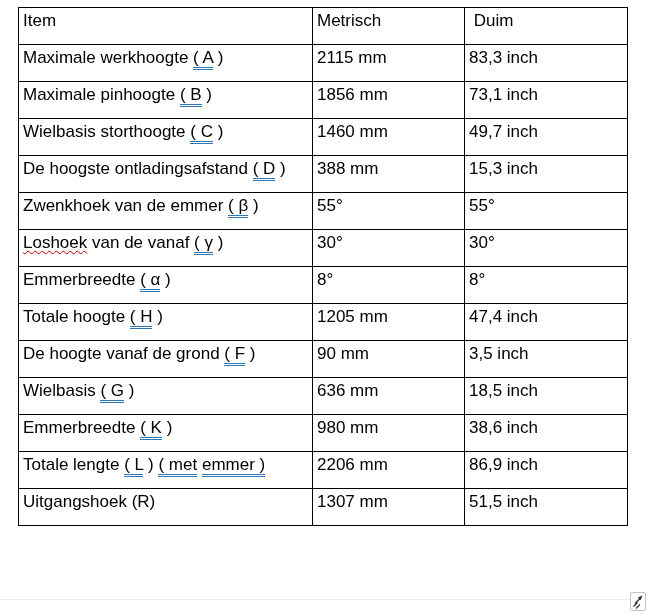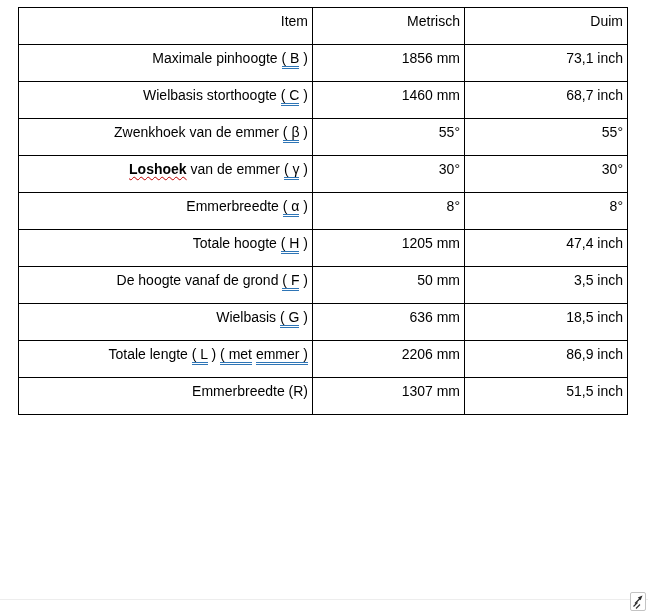--- a/index.html
+++ b/index.html
@@ -16,34 +16,33 @@
     font-family:"Liberation Sans","DejaVu Sans",sans-serif;
     color:var(--text);
   }
   table.specs{
     position:absolute;left:18px;top:7px;
     border-collapse:collapse;table-layout:fixed;
     width:609px;
   }
   table.specs th, table.specs td{
     border:1px solid var(--border);
-    font-size:14px;font-weight:400;line-height:20px;
-    text-align:right;vertical-align:top;
+    font-size:17px;font-weight:400;line-height:20px;
+    text-align:left;vertical-align:top;
     padding:3px 4px 13px 4px;
     white-space:pre-wrap;
     overflow:hidden;
   }
   .seg-grammar{
     border-bottom:3px double var(--grammar);
   }
   .seg-spell{
     text-decoration:underline wavy var(--spell);
     text-decoration-thickness:1px;
     text-underline-offset:2px;
-    font-weight:bold;
   }
   .resize-handle{
     position:absolute;left:630px;top:592px;
     width:16px;height:19px;
     background:#ffffff;border:1px solid #c3c3c3;border-radius:2px;
     box-sizing:border-box;
     display:flex;align-items:center;justify-content:center;
   }
   .page-edge-line{
     position:absolute;left:0;top:599px;width:648px;height:1px;
@@ -61,66 +60,81 @@
   </colgroup>
   <thead>
     <tr>
       <th>Item</th>
       <th>Metrisch</th>
       <th> Duim</th>
     </tr>
   </thead>
   <tbody>
       <tr>
+        <td><span class="seg-plain">Maximale werkhoogte </span><span class="seg-grammar">( A</span><span class="seg-plain"> )</span></td>
+        <td>2115 mm</td>
+        <td>83,3 inch</td>
+      </tr>
+      <tr>
         <td><span class="seg-plain">Maximale pinhoogte </span><span class="seg-grammar">( B</span><span class="seg-plain"> )</span></td>
         <td>1856 mm</td>
         <td>73,1 inch</td>
       </tr>
       <tr>
         <td><span class="seg-plain">Wielbasis storthoogte </span><span class="seg-grammar">( C</span><span class="seg-plain"> )</span></td>
         <td>1460 mm</td>
-        <td>68,7 inch</td>
+        <td>49,7 inch</td>
+      </tr>
+      <tr>
+        <td><span class="seg-plain">De hoogste ontladingsafstand </span><span class="seg-grammar">( D</span><span class="seg-plain"> )</span></td>
+        <td>388 mm</td>
+        <td>15,3 inch</td>
       </tr>
       <tr>
         <td><span class="seg-plain">Zwenkhoek van de emmer </span><span class="seg-grammar">( β</span><span class="seg-plain"> )</span></td>
         <td>55°</td>
         <td>55°</td>
       </tr>
       <tr>
-        <td><span class="seg-spell">Loshoek</span><span class="seg-plain"> van de emmer </span><span class="seg-grammar">( γ</span><span class="seg-plain"> )</span></td>
+        <td><span class="seg-spell">Loshoek</span><span class="seg-plain"> van de vanaf </span><span class="seg-grammar">( γ</span><span class="seg-plain"> )</span></td>
         <td>30°</td>
         <td>30°</td>
       </tr>
       <tr>
         <td><span class="seg-plain">Emmerbreedte </span><span class="seg-grammar">( α</span><span class="seg-plain"> )</span></td>
         <td>8°</td>
         <td>8°</td>
       </tr>
       <tr>
         <td><span class="seg-plain">Totale hoogte </span><span class="seg-grammar">( H</span><span class="seg-plain"> )</span></td>
         <td>1205 mm</td>
         <td>47,4 inch</td>
       </tr>
       <tr>
         <td><span class="seg-plain">De hoogte vanaf de grond </span><span class="seg-grammar">( F</span><span class="seg-plain"> )</span></td>
-        <td>50 mm</td>
+        <td>90 mm</td>
         <td>3,5 inch</td>
       </tr>
       <tr>
         <td><span class="seg-plain">Wielbasis </span><span class="seg-grammar">( G</span><span class="seg-plain"> )</span></td>
         <td>636 mm</td>
         <td>18,5 inch</td>
       </tr>
       <tr>
+        <td><span class="seg-plain">Emmerbreedte </span><span class="seg-grammar">( K</span><span class="seg-plain"> )</span></td>
+        <td>980 mm</td>
+        <td>38,6 inch</td>
+      </tr>
+      <tr>
         <td><span class="seg-plain">Totale lengte </span><span class="seg-grammar">( L</span><span class="seg-plain"> ) </span><span class="seg-grammar">( met</span><span class="seg-plain"> </span><span class="seg-grammar">emmer )</span></td>
         <td>2206 mm</td>
         <td>86,9 inch</td>
       </tr>
       <tr>
-        <td><span class="seg-plain">Emmerbreedte (R)</span></td>
+        <td><span class="seg-plain">Uitgangshoek (R)</span></td>
         <td>1307 mm</td>
         <td>51,5 inch</td>
       </tr>
     </tbody>
 </table>
 
 <div class="page-edge-line"></div>
 
 <div class="resize-handle">
   <svg width="14" height="17" viewBox="0 0 14 17" aria-hidden="true">

